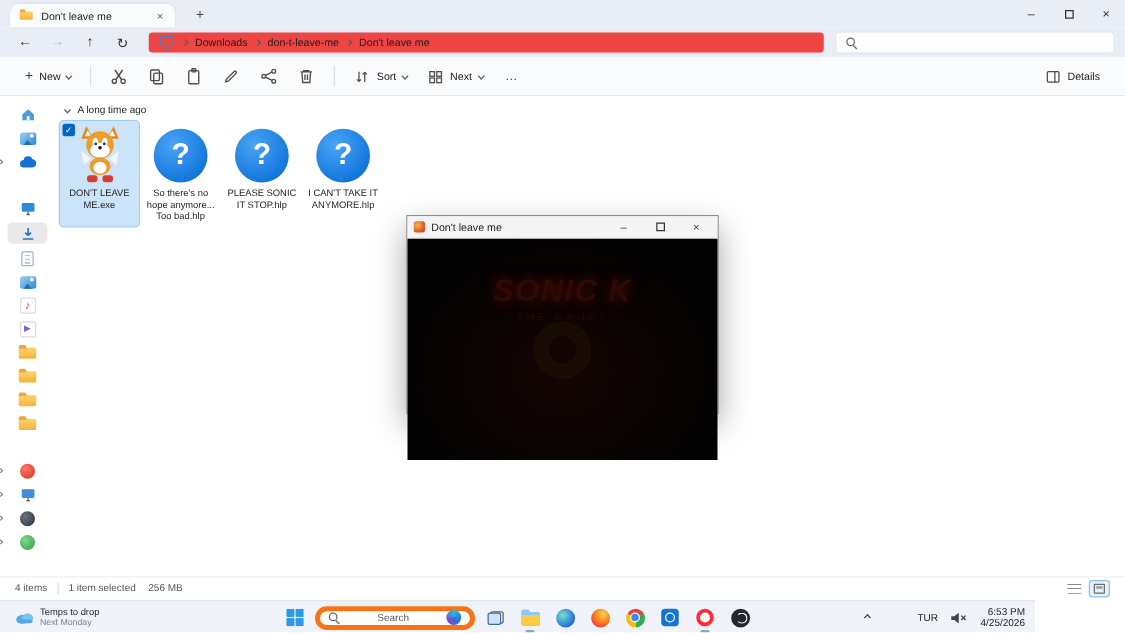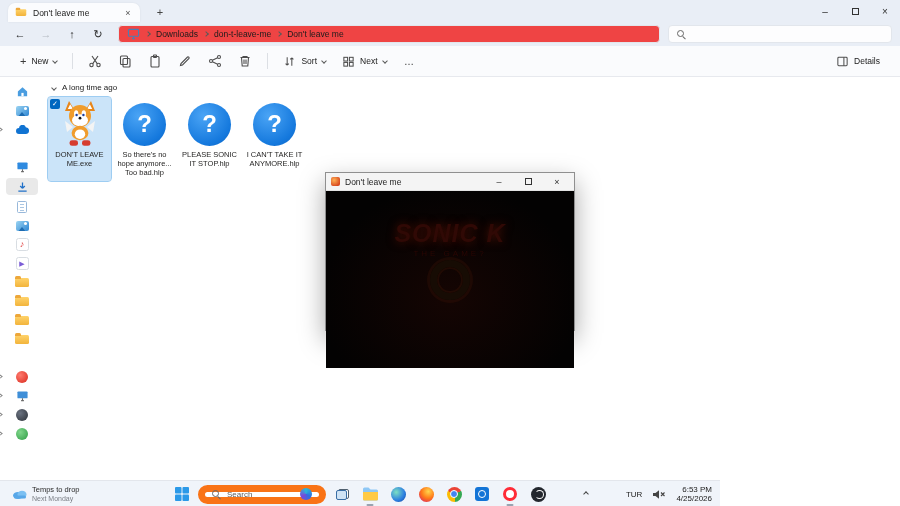--- a/index.html
+++ b/index.html
@@ -135,35 +135,35 @@
   .sb-right { margin-left:auto; display:flex; align-items:center; gap:6px; }
   .sb-list { width:11px; height:8px;
              background:repeating-linear-gradient(#8a8a8a 0 1px, transparent 1px 3.5px); }
   .sb-thumbbox { padding:2px 3px; border:1px solid #8cbfe8; background:#e7f1fb; border-radius:3px;
                  display:flex; align-items:center; justify-content:center; }
   .sb-thumb { width:9px; height:8px; border:1px solid #6a6a6a; border-radius:1px; position:relative; }
   .sb-thumb::before { content:""; position:absolute; left:1px; top:1px; right:1px; height:2.5px;
                       background:#9a9a9a; }
 
   
-  .taskbar { position:absolute; left:0; bottom:0; width:720px; height:26px; background:#f0f4fa;
+  .taskbar { position:absolute; left:0; bottom:0; width:828px; height:26px; background:#f0f4fa;
              border-top:1px solid #e3e6ec; display:flex; align-items:center;padding-left:40px; }
   .weather { position:absolute; left:6px; top:0; height:26px; display:flex; align-items:center; gap:5px;
              padding:0 6px; }
   .weather-text { display:flex; flex-direction:column; line-height:9px; }
   .w1 { font-size:7.5px; color:#2a2a2a; }
   .w2 { font-size:7px; color:#7b7f86; }
   .tb-center { position:absolute; left:50%; top:0; transform:translateX(-50%); height:26px;
                display:flex; align-items:center; gap:4px; }
   .tb-icon { position:relative; width:24px; height:24px; display:flex; align-items:center;
              justify-content:center; border-radius:4px; }
   .tb-icon.open::after { content:""; position:absolute; bottom:0px; left:50%; transform:translateX(-50%);
                          width:7px; height:2px; border-radius:1px; background:#99a3b0; }
-  .search-pill { width:128px; height:19px; background:#fff; border:7px solid #f97316; border-radius:10px;
-                 display:flex; align-items:center; gap:6px; padding:0 7px; }
+  .search-pill { width:128px; height:19px; background:#fff; border:4px solid #f97316; border-radius:10px;
+                 display:flex; align-items:center; gap:6px; padding:0 7px;text-align:center; }
   .search-pill .stext { flex:1; font-size:8px; color:#5c5c5c; }
   .bing-dot { width:12px; height:12px; border-radius:50%;
               background:conic-gradient(#28b9d8, #2f6fe0, #7a48d8, #28b9d8); }
   .tv { position:relative; width:13px; height:11px; }
   .tv::before { content:""; position:absolute; right:0; top:0; width:9px; height:8px;
                 border:1.2px solid #50606f; border-radius:2px; background:#fff; }
   .tv::after { content:""; position:absolute; left:0; bottom:0; width:9px; height:8px;
                border:1.2px solid #3a6ea5; border-radius:2px; background:#cfe3f5; }
   .edge-ball { width:15px; height:15px; border-radius:50%;
                background:radial-gradient(circle at 35% 35%, #7de0c3, #2b7de0 60%, #123f8c); }
@@ -442,20 +442,32 @@
                   <span class="q">?</span>
                 </span>
             </div>
             <div class="tile-label">I CAN'T TAKE IT ANYMORE.hlp</div>
           </div>
 
         </div>
       </div>
     </div>
 
+    <div class="statusbar">
+      <span>4 items</span>
+      <span class="sb-sep"></span>
+      <span>1 item selected</span>
+      <span class="sb-size">256 MB</span>
+      <span class="sb-right">
+        <span class="sb-list"></span>
+        <span class="sb-thumbbox">
+            <span class="sb-thumb"></span>
+          </span>
+      </span>
+    </div>
   </div>
 
   <div class="game-window">
     <div class="gw-titlebar">
       <span class="gw-appicon"></span>
       <span class="gw-title">Don't leave me</span>
       <span class="gw-btn">–</span>
       <span class="gw-btn"><i class="gw-maxbox"></i></span>
       <span class="gw-btn">×</span>
     </div>

